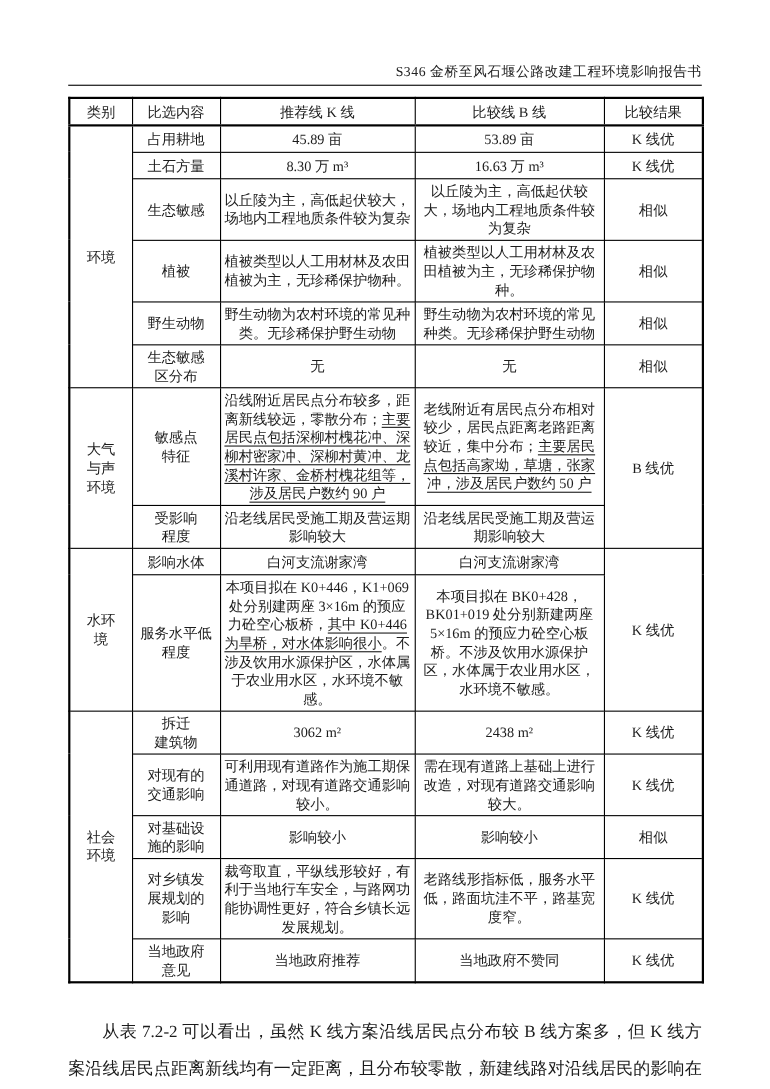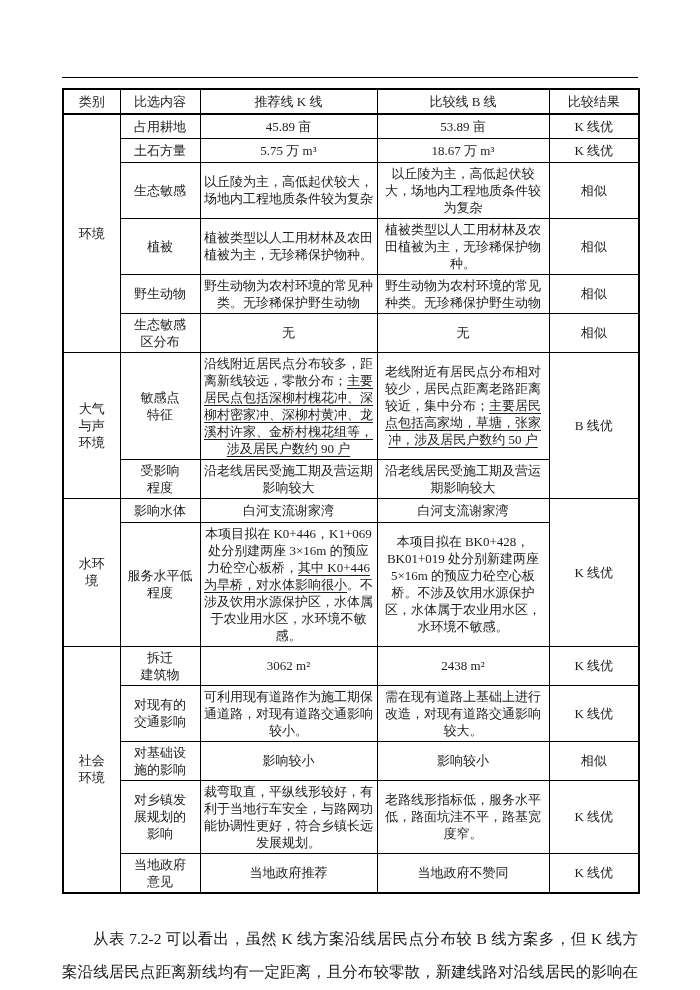--- a/index.html
+++ b/index.html
@@ -43,20 +43,21 @@
     font-size:15.5px;line-height:33px;
     text-align:justify;text-indent:2em;
     color:#1a1a1a;
   }
 </style>
 </head>
 <body>
 
 <div class="page">
 
+  <div class="doc-header">S346 金桥至风石堰公路改建工程环境影响报告书</div>
   <div class="header-rule"></div>
 
   <div class="content">
 
     <table class="cmp">
       <colgroup>
         <col style="width:57px">
           <col style="width:80px">
           <col style="width:177px">
           <col style="width:172px">
@@ -74,22 +75,22 @@
       <tbody>
         <tr style="height:24px;">
           <td class="cat cat-top" rowspan="6">环境</td>
           <td class="lbl">占用耕地</td>
           <td>45.89 亩</td>
           <td>53.89 亩</td>
           <td>K 线优</td>
         </tr>
         <tr style="height:24px;">
           <td class="lbl">土石方量</td>
-          <td>5.75 万 m³</td>
-          <td>18.67 万 m³</td>
+          <td>8.30 万 m³</td>
+          <td>16.63 万 m³</td>
           <td>K 线优</td>
         </tr>
         <tr style="height:34px;">
           <td class="lbl">生态敏感</td>
           <td class="longtext">以丘陵为主，高低起伏较大，场地内工程地质条件较为复杂</td>
           <td class="longtext">以丘陵为主，高低起伏较大，场地内工程地质条件较为复杂</td>
           <td>相似</td>
         </tr>
         <tr style="height:34px;">
           <td class="lbl">植被</td>

